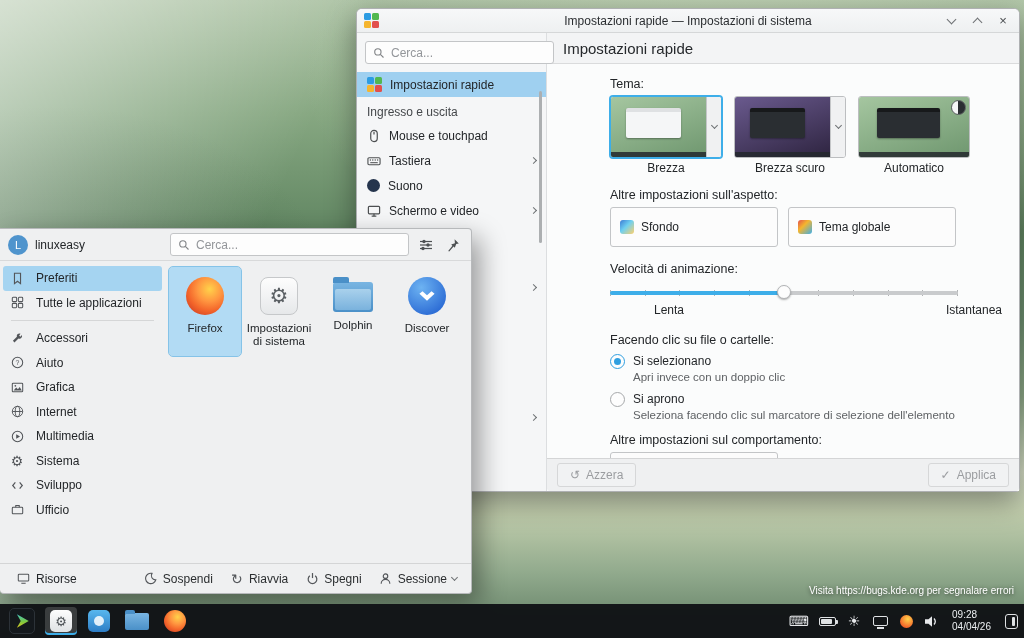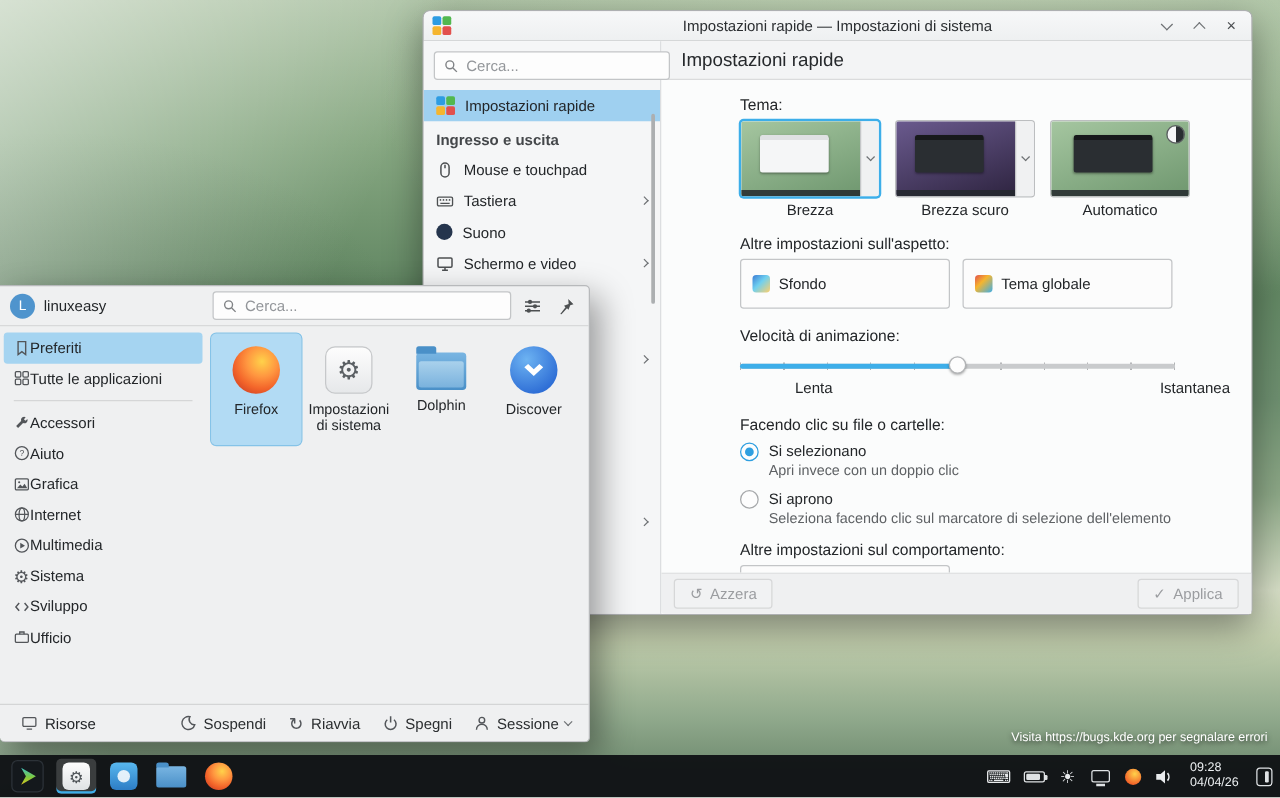--- a/index.html
+++ b/index.html
@@ -31,21 +31,21 @@
   .search { display:flex; align-items:center; gap:6px; height:24px; background:#fdfdfd;
             border:1px solid #c3c5c7; border-radius:3px; padding:0 7px; }
   .search input { flex:1; border:none; outline:none; background:transparent; font:inherit;
                   color:#2b2e31; min-width:0; }
   .search input::placeholder { color:#93969a; }
 
   .burger { width:15px; height:11px;
             background:repeating-linear-gradient(180deg,#4d5052 0 2px,transparent 2px 4.5px); }
 
   
-  .win { position:absolute; left:338px; top:8px; width:664px; height:484px; z-index:2;
+  .win { position:absolute; left:356px; top:8px; width:664px; height:484px; z-index:2;
          background:#fcfcfc; border:1px solid #aeb0b2; border-radius:6px 6px 4px 4px;
          box-shadow:0 10px 30px rgba(0,0,0,0.40); display:flex; flex-direction:column; }
   .titlebar { position:relative; height:24px; flex:none;
               background:linear-gradient(#f7f8f9,#eef0f1); border-bottom:1px solid #d5d7d8;
               border-radius:5px 5px 0 0; display:flex; align-items:center; padding:0 7px; }
   .wtitle { position:absolute; left:60px; right:60px; text-align:center; color:#2b2e31; font-size:12px; }
   .wicon { width:15px; height:15px; display:grid; grid-template-columns:1fr 1fr; gap:1.5px; flex:none; }
   .wicon i, .qs-icon i { border-radius:1.5px; }
   .q1{background:#2d9ce2}.q2{background:#52b84f}.q3{background:#f5b52e}.q4{background:#e2504c}
   .wcs { margin-left:auto; display:flex; gap:8px; align-items:center; }
@@ -55,21 +55,21 @@
   .win-body { flex:1; display:flex; min-height:0; }
 
   .sbar { width:190px; flex:none; background:#f5f6f7; border-right:1px solid #dcdee0;
           padding-top:8px; position:relative; display:flex; flex-direction:column; }
   .sbar-top { display:flex; align-items:center; gap:7px; padding:0 8px; }
   .sbar-top .search { flex:1; height:23px; }
   .side-list { margin-top:8px; }
   .side-item { display:flex; align-items:center; gap:8px; height:25px; padding:0 10px; }
   .side-item.selected { background:#9fd0f0; }
   .side-item .lbl { flex:1; white-space:nowrap; overflow:hidden; }
-  .side-section { font-weight:bold; color:#44474a; padding:8px 10px 4px; }
+  .side-section { font-weight:normal; color:#44474a; padding:8px 10px 4px; }
   .qs-icon { width:15px; height:15px; display:grid; grid-template-columns:1fr 1fr; gap:1.5px; flex:none; }
   .dot-dark { width:13px; height:13px; border-radius:50%; background:#25354d; flex:none; }
   .dot-blue { width:13px; height:13px; border-radius:50%; background:#2e86c9; flex:none; }
   .s-scroll { position:absolute; right:4px; top:58px; width:3px; height:152px;
               background:#acafb1; border-radius:2px; }
   .hidden-row { height:26px; display:flex; align-items:center; justify-content:flex-end; padding:0 10px; }
 
   .ccol { flex:1; display:flex; flex-direction:column; min-width:0; background:#fbfcfc; }
   .chead { height:31px; flex:none; display:flex; align-items:center; padding:0 16px;
            background:#f3f4f5; border-bottom:1px solid #dadbdc; font-size:15px; color:#26292c; }
@@ -134,21 +134,21 @@
   .kick-header { height:32px; flex:none; display:flex; align-items:center; padding:0 8px;
                  gap:7px; border-bottom:1px solid #d8d9da; }
   .avatar { width:20px; height:20px; border-radius:50%; background:#4f94cd; color:#fff;
             font-size:11px; display:flex; align-items:center; justify-content:center; flex:none; }
   .uname { width:128px; white-space:nowrap; overflow:hidden; }
   .kick-header .search { flex:1; height:23px; }
   .hbtn { width:20px; height:20px; display:flex; align-items:center; justify-content:center; flex:none; }
 
   .kick-body { flex:1; display:flex; min-height:0; }
   .kside { width:165px; flex:none; padding:5px 3px; }
-  .kitem { display:flex; align-items:center; gap:0; height:24.5px; padding:0 7px; border-radius:3px; }
+  .kitem { display:flex; align-items:center; gap:12px; height:24.5px; padding:0 7px; border-radius:3px; }
   .kitem.selected { background:#a5d4f1; }
   .ksep { height:1px; background:#d5d6d7; margin:5px 8px; }
   .cat-ic { width:14px; height:14px; flex:none; display:flex; align-items:center;
             justify-content:center; color:#53565a; font-size:13px; line-height:1; }
 
   .kgrid { flex:1; display:grid; grid-template-columns:repeat(4, 72px); align-content:start;
            padding:6px 4px; gap:2px; }
   .app { display:flex; flex-direction:column; align-items:center; gap:7px;
          padding:10px 2px 8px; border-radius:4px; }
   .app.selected { background:#b2dbf4; outline:1px solid #85c3e8; }

